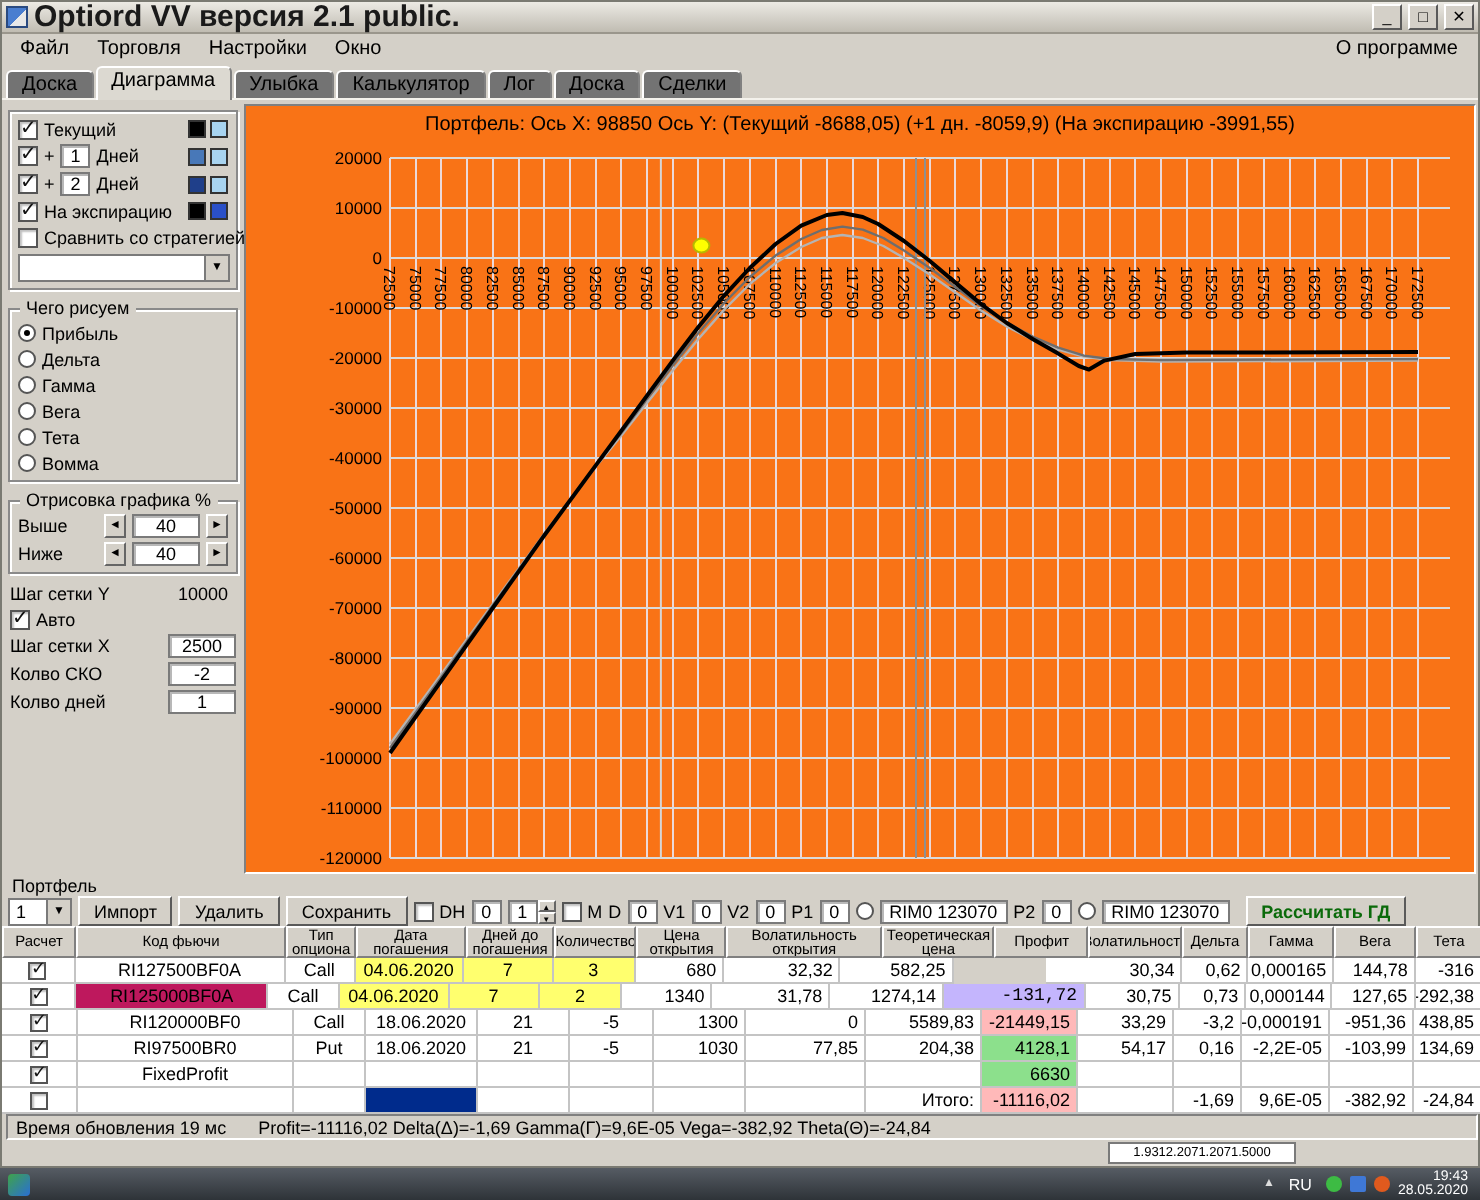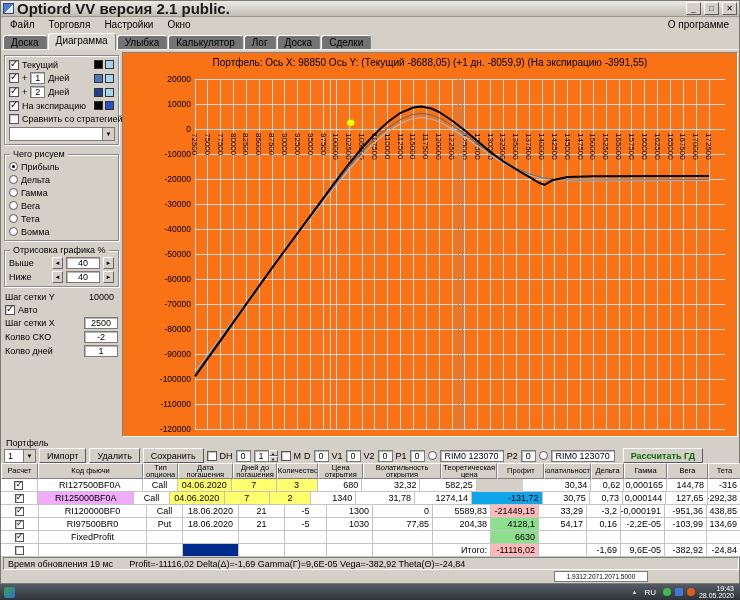--- a/index.html
+++ b/index.html
@@ -423,29 +423,29 @@
         <div class="td r" style="width: 70px;">30,34</div>
         <div class="td r" style="width: 34px; text-align: center;">0,62</div>
         <div class="td r" style="width: 44px;">0,000165</div>
         <div class="td r" style="width: 42px;">144,78</div>
         <div class="td r" style="width: 34px;">-316</div>
       </div>
       <div class="trow">
         <div class="td c" style="width: 38px;">
           <span class="cb small checked"></span>
         </div>
-        <div class="td c" style="width: 98px; background: #f0abfc;">RI125000BF0A</div>
+        <div class="td c" style="width: 98px; background: #be185d;">RI125000BF0A</div>
         <div class="td c" style="width: 36px;">Call</div>
         <div class="td c" style="width: 56px; background: rgb(255, 255, 110);">04.06.2020</div>
         <div class="td c" style="width: 46px; background: rgb(255, 255, 110);">7</div>
         <div class="td c" style="width: 42px; background: rgb(255, 255, 110);">2</div>
         <div class="td r" style="width: 46px;">1340</div>
         <div class="td r" style="width: 60px;">31,78</div>
         <div class="td r" style="width: 58px;">1274,14</div>
-        <div class="td r" style="width: 72px; background: #0ea5e9;">-131,72</div>
+        <div class="td r" style="width: 72px; background: #c4b5fd; font-family: Liberation Mono, monospace;">-131,72</div>
         <div class="td r" style="width: 48px;">30,75</div>
         <div class="td r" style="width: 34px;">0,73</div>
         <div class="td r" style="width: 44px;">0,000144</div>
         <div class="td r" style="width: 42px;">127,65</div>
         <div class="td r" style="width: 34px;">-292,38</div>
       </div>
       <div class="trow">
         <div class="td c" style="width: 38px;">
           <span class="cb small checked"></span>
         </div>

